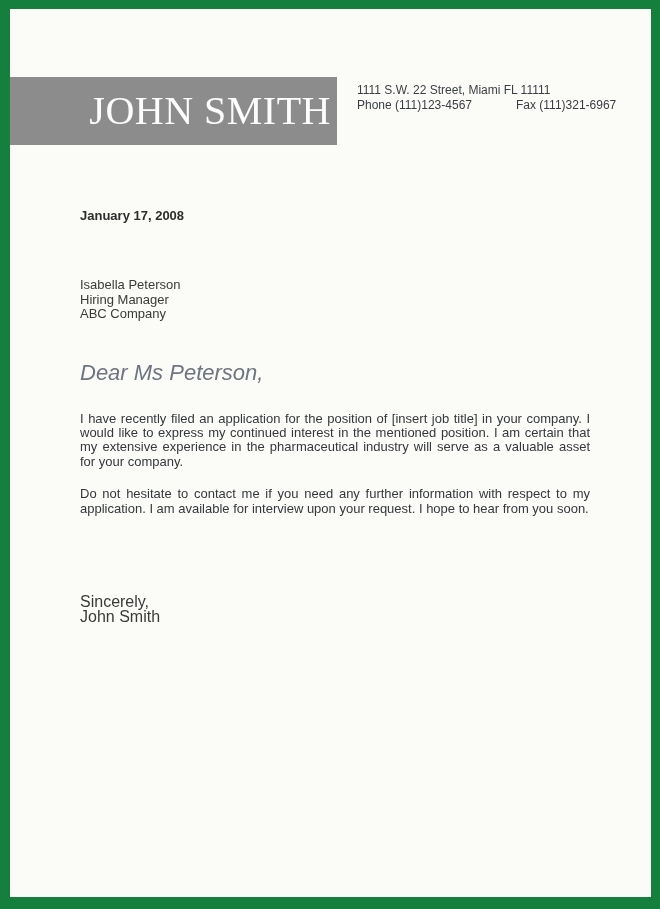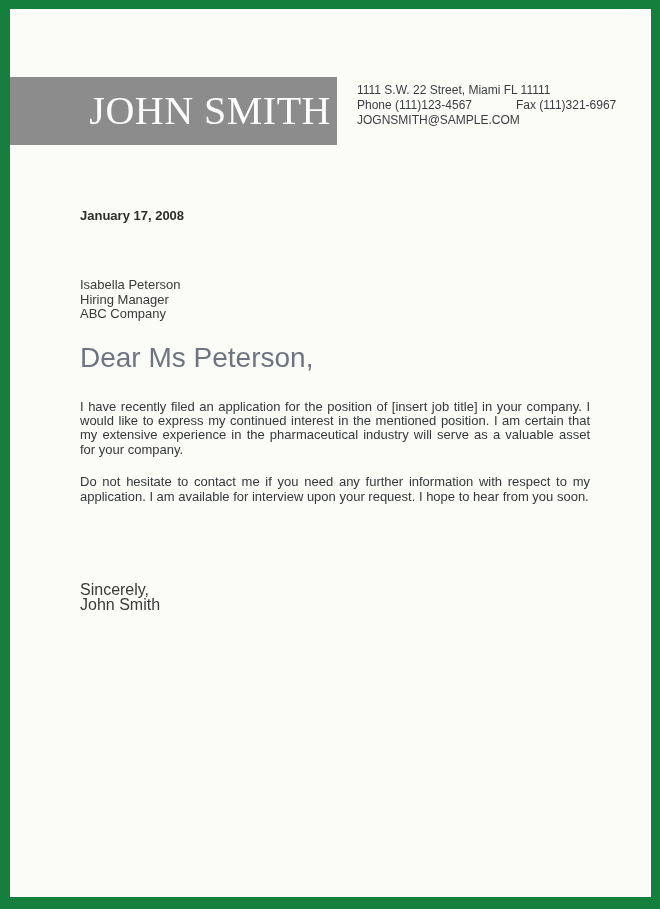--- a/index.html
+++ b/index.html
@@ -65,23 +65,24 @@
     font-weight: bold;
     color: #2d2d2d;
   }
   .recipient {
     margin-top: 55px;
     font-size: 13px;
     line-height: 14.5px;
     color: #3a3a3a;
   }
   .salutation {
-    margin-top: 20px;
-    font-size: 28px;
+    margin-top: 38px;
+    font-size: 22px;
     color: #6f7580;
+    font-style: italic;
   }
   .para {
     margin-top: 26px;
     font-size: 13px;
     line-height: 14.4px;
     text-align: justify;
     color: #35383c;
   }
   .para.second { margin-top: 18px; }
   .closing {
@@ -99,21 +100,20 @@
 
     <header class="letterhead">
       <div class="name-bar">
         <span class="name-text">JOHN SMITH</span>
       </div>
       <div class="contact">
         <div>1111 S.W. 22 Street, Miami FL 11111</div>
         <div class="phone-fax">
           <span>Phone (111)123-4567</span><span class="fax">Fax (111)321-6967</span>
         </div>
-        <div>JOGNSMITH@SAMPLE.COM</div>
       </div>
     </header>
 
     <div class="content">
       <div class="date-line">January 17, 2008</div>
 
       <div class="recipient">
         <div>Isabella Peterson</div>
         <div>Hiring Manager</div>
         <div>ABC Company</div>

